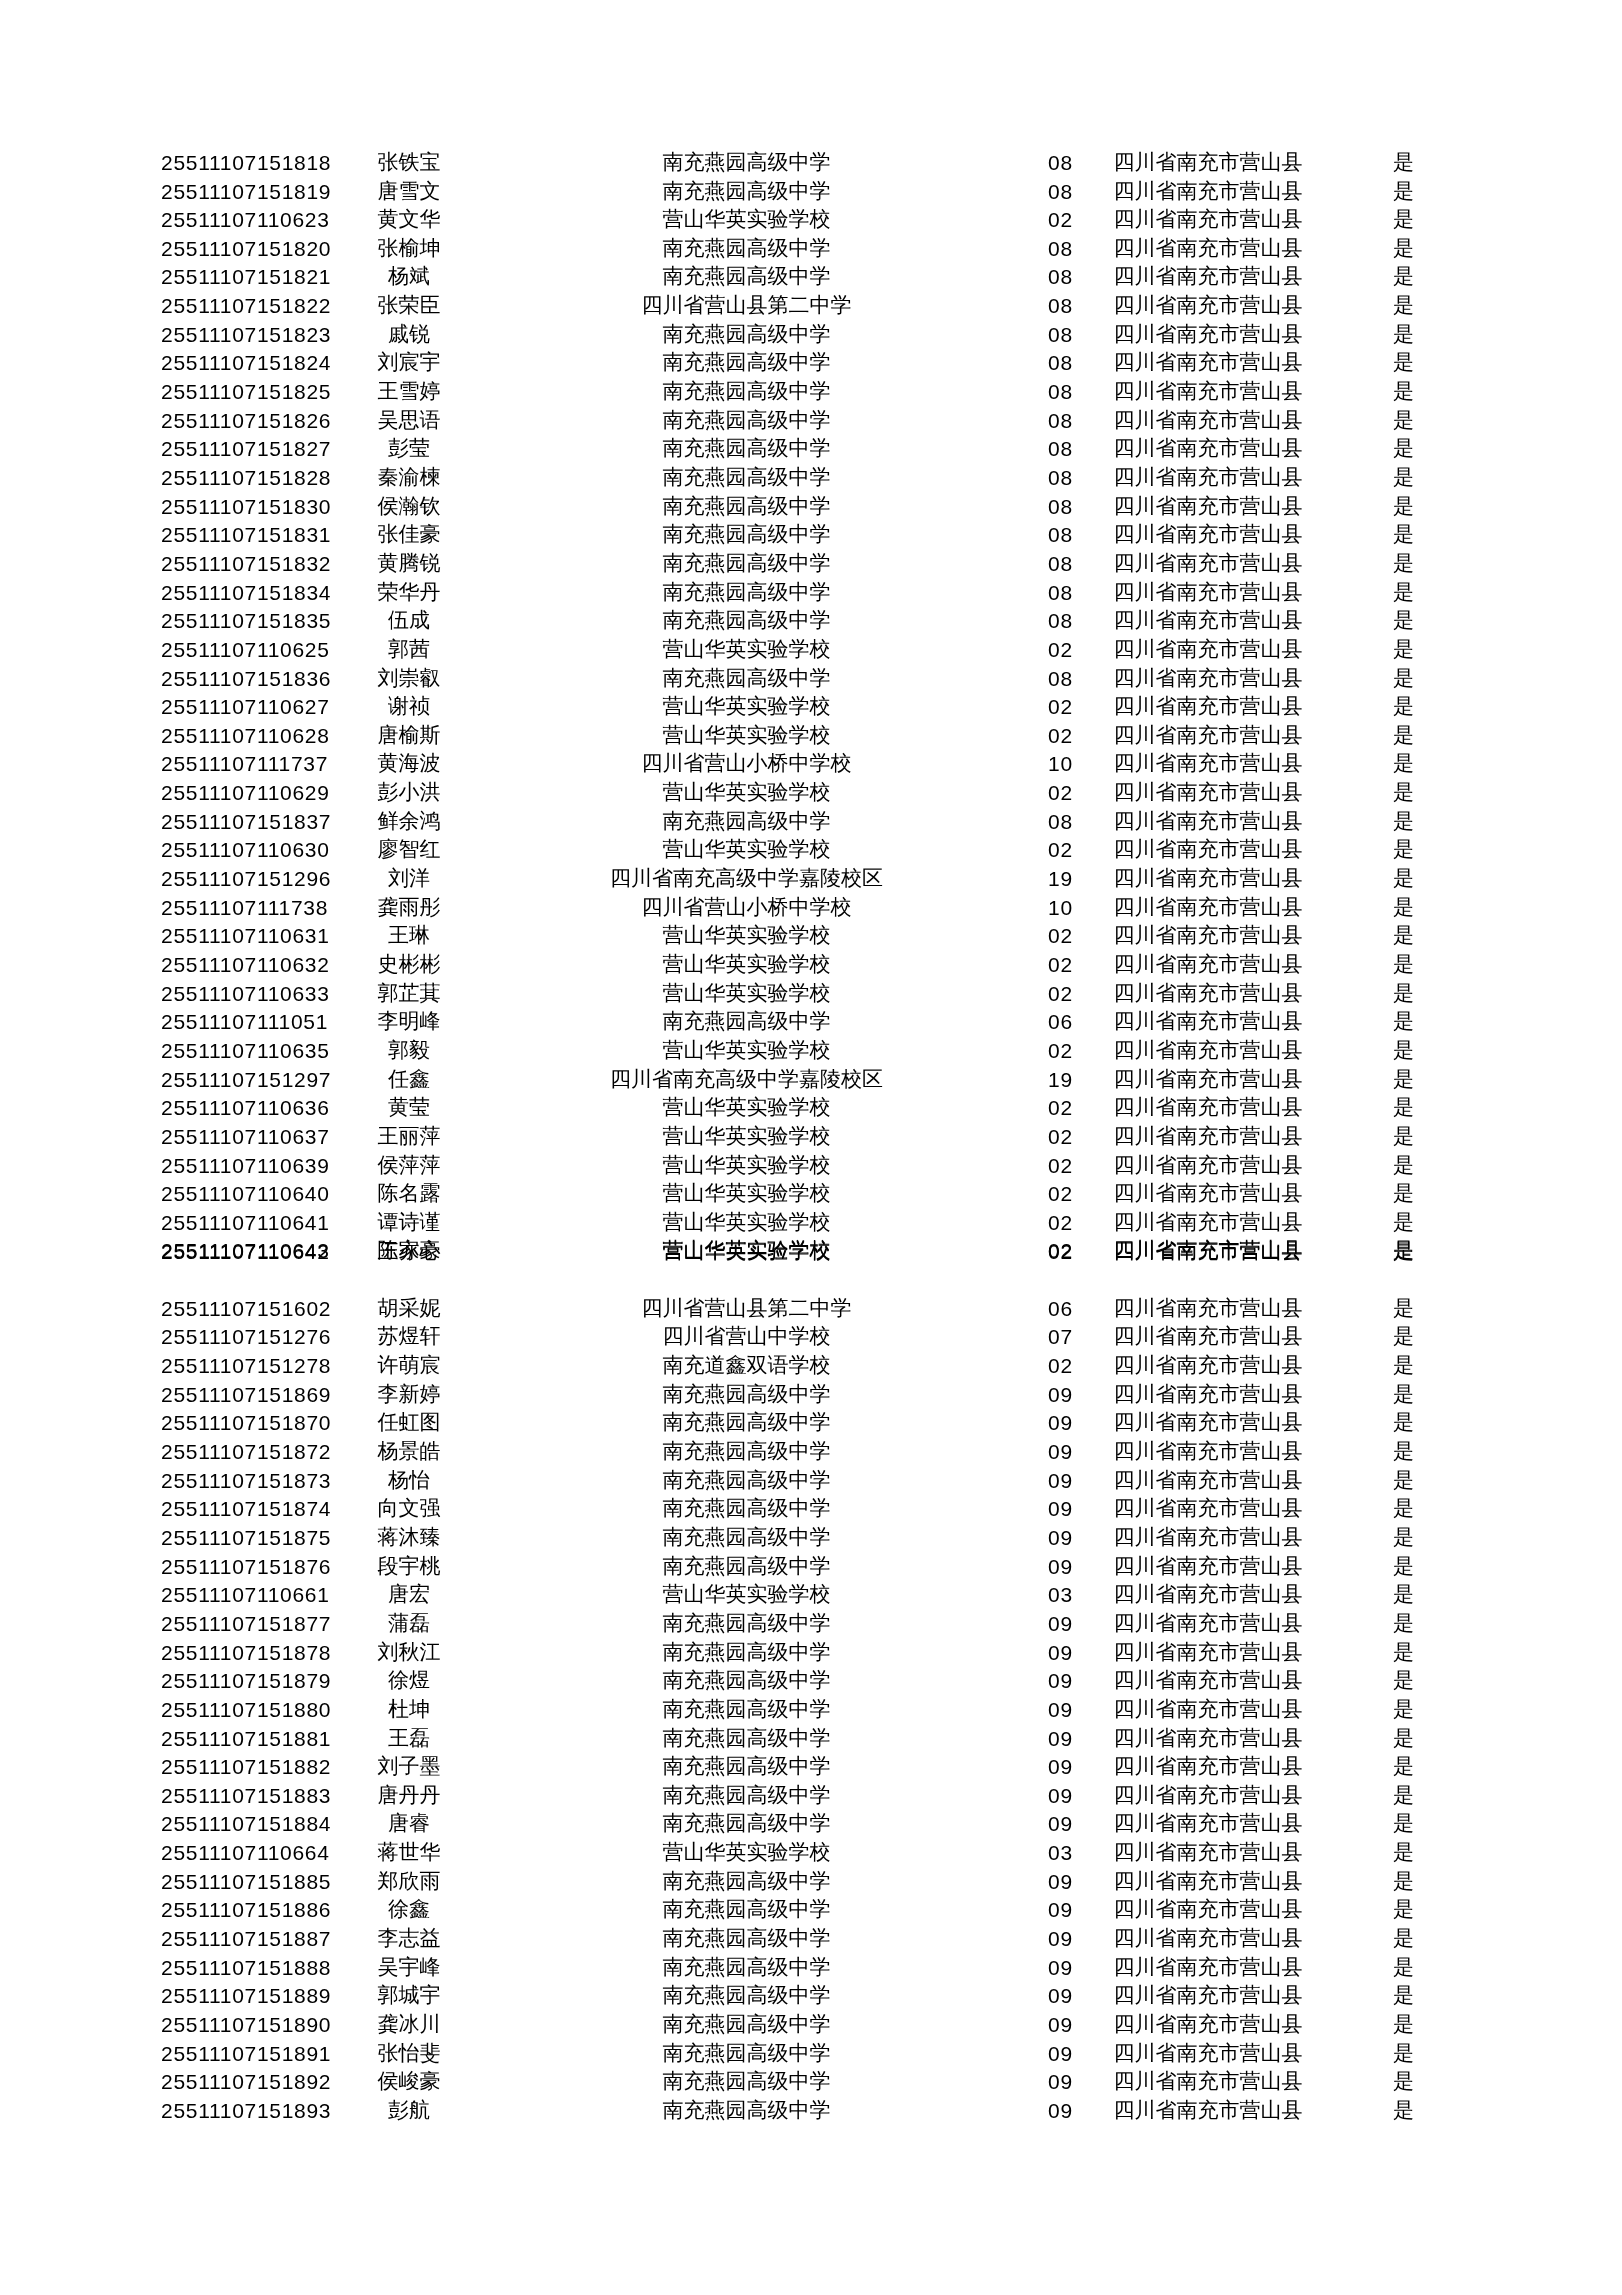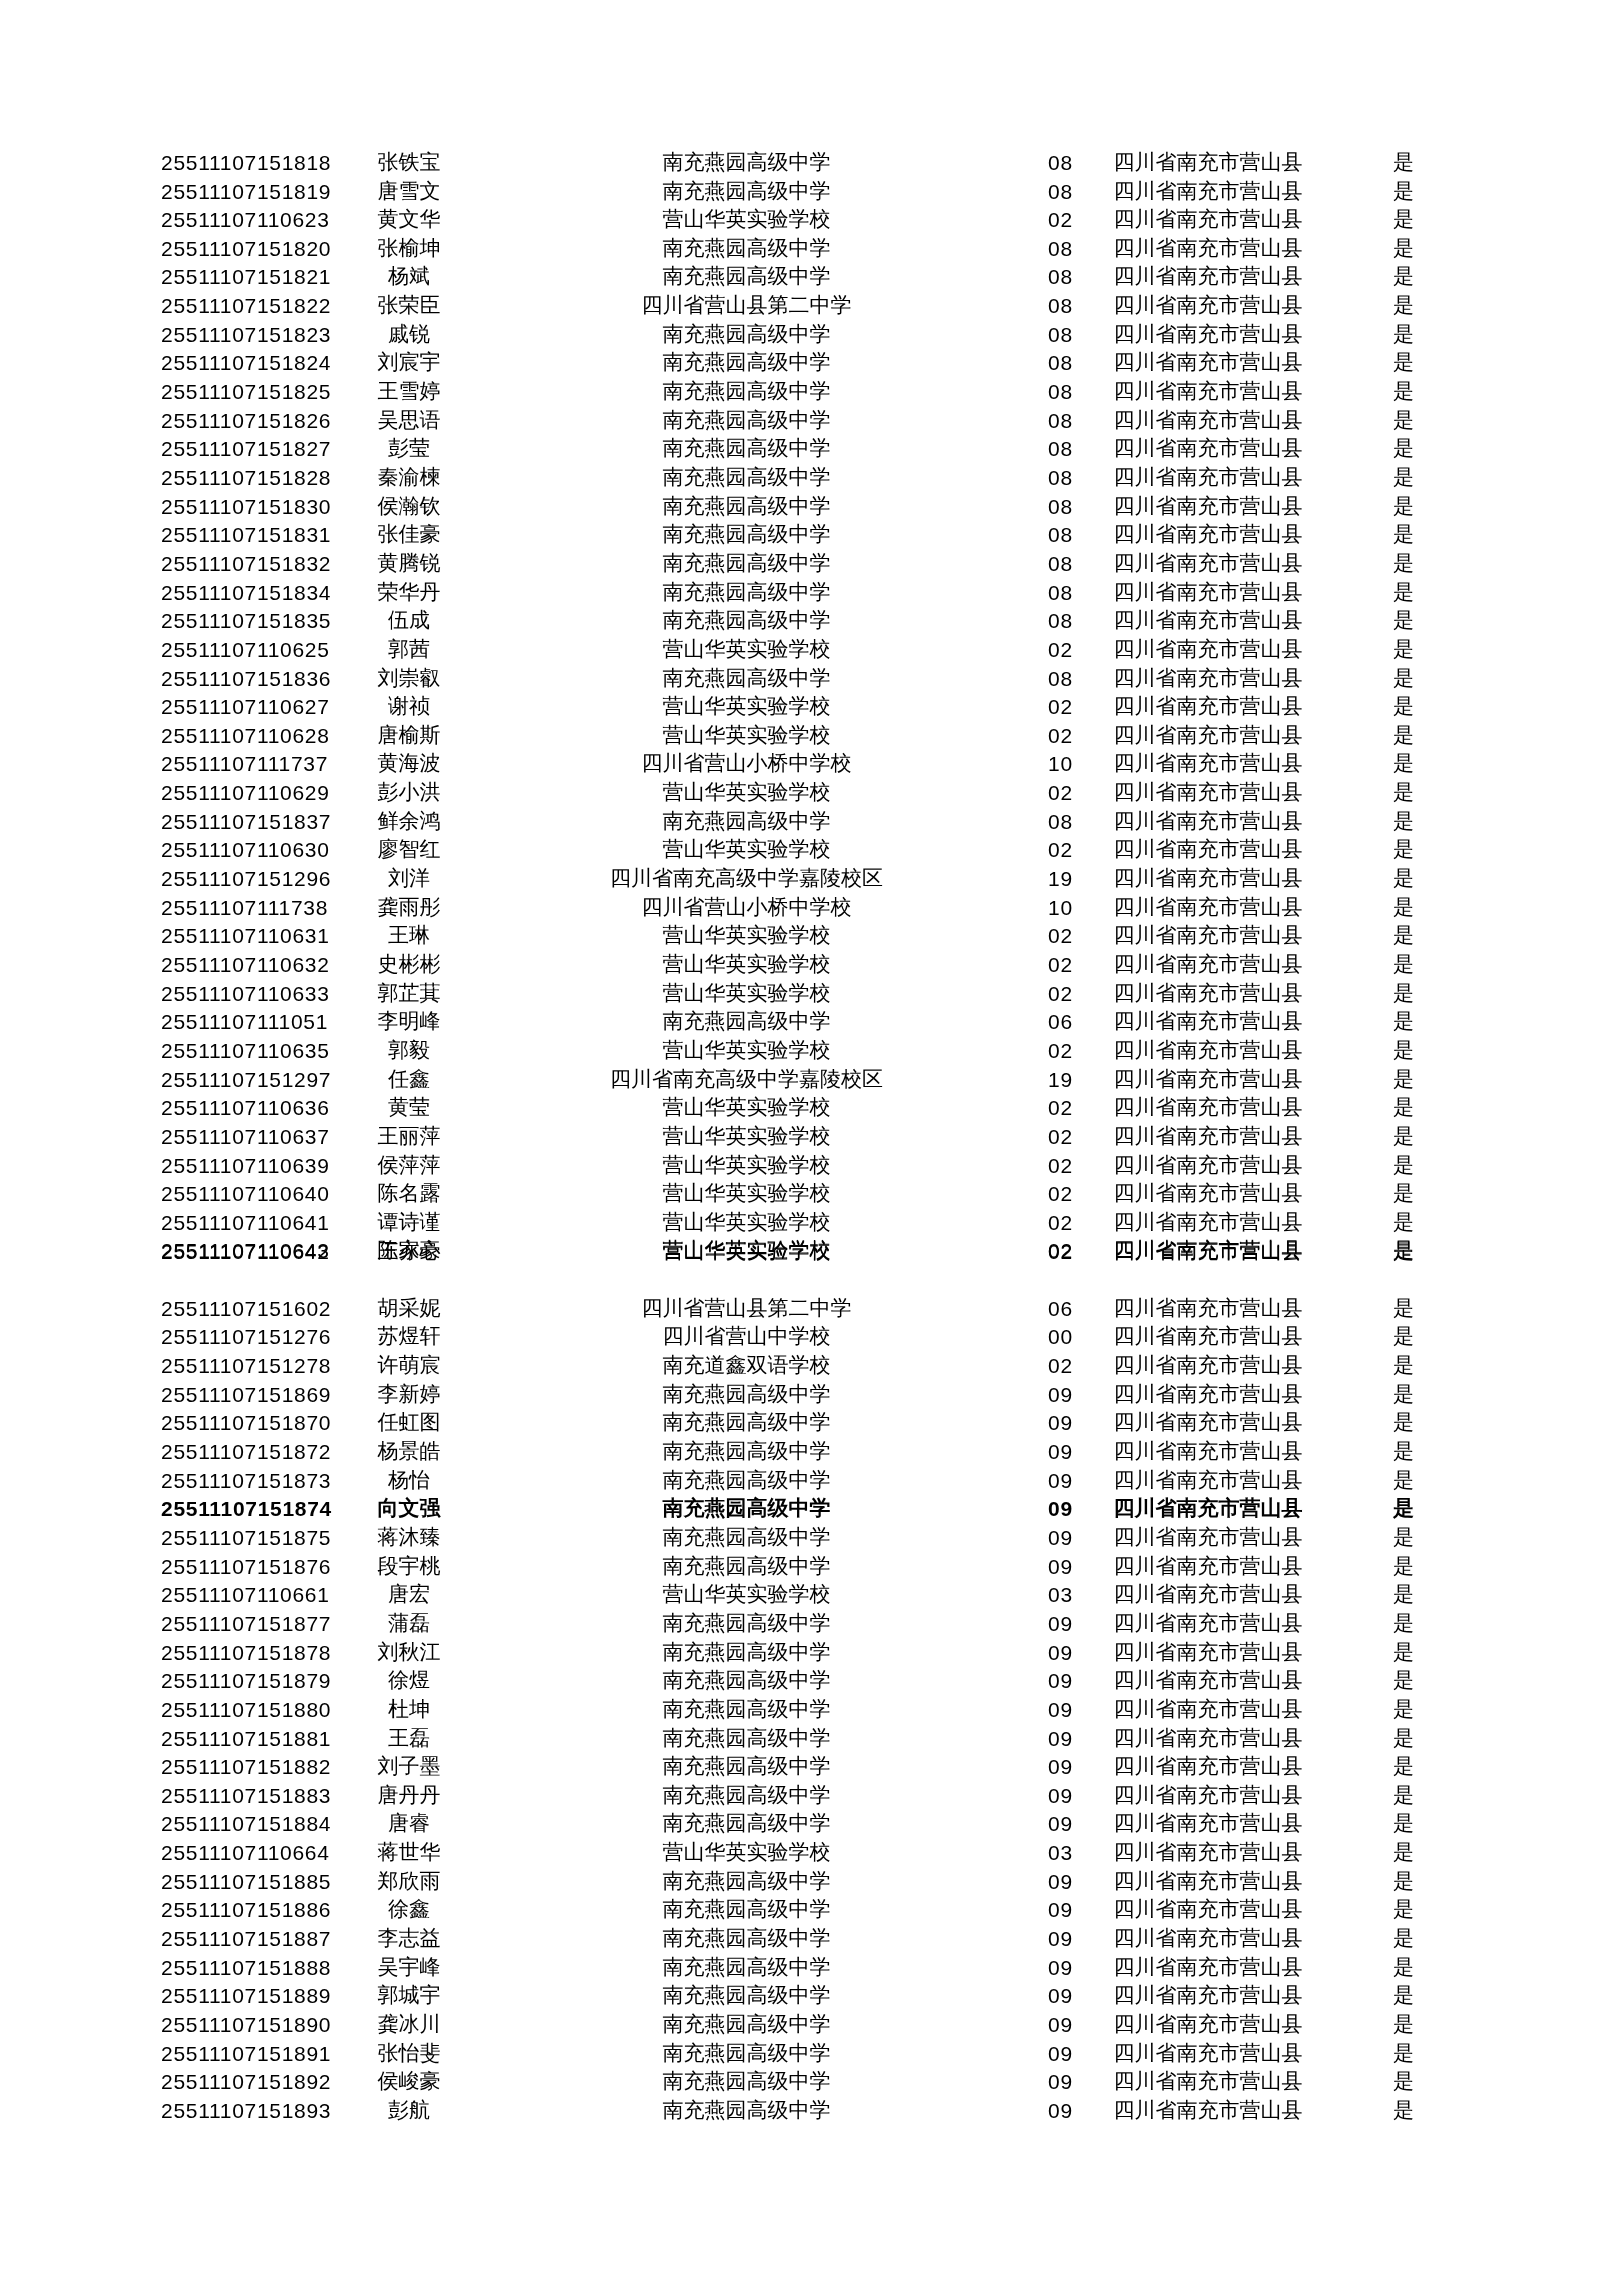--- a/index.html
+++ b/index.html
@@ -451,21 +451,21 @@
     <span class="cell c-school">四川省营山县第二中学</span>
     <span class="cell c-code">06</span>
     <span class="cell c-region">四川省南充市营山县</span>
     <span class="cell c-flag">是</span>
   </div>
 
   <div class="row" style="top: 1322px;">
     <span class="cell c-id">25511107151276</span>
     <span class="cell c-name">苏煜轩</span>
     <span class="cell c-school">四川省营山中学校</span>
-    <span class="cell c-code">00</span>
+    <span class="cell c-code">07</span>
     <span class="cell c-region">四川省南充市营山县</span>
     <span class="cell c-flag">是</span>
   </div>
 
   <div class="row" style="top: 1351px;">
     <span class="cell c-id">25511107151278</span>
     <span class="cell c-name">许萌宸</span>
     <span class="cell c-school">南充道鑫双语学校</span>
     <span class="cell c-code">02</span>
     <span class="cell c-region">四川省南充市营山县</span>
@@ -501,21 +501,21 @@
 
   <div class="row" style="top: 1466px;">
     <span class="cell c-id">25511107151873</span>
     <span class="cell c-name">杨怡</span>
     <span class="cell c-school">南充燕园高级中学</span>
     <span class="cell c-code">09</span>
     <span class="cell c-region">四川省南充市营山县</span>
     <span class="cell c-flag">是</span>
   </div>
 
-  <div class="row" style="top: 1494px; font-weight: bold;">
+  <div class="row" style="top: 1494px;">
     <span class="cell c-id">25511107151874</span>
     <span class="cell c-name">向文强</span>
     <span class="cell c-school">南充燕园高级中学</span>
     <span class="cell c-code">09</span>
     <span class="cell c-region">四川省南充市营山县</span>
     <span class="cell c-flag">是</span>
   </div>
 
   <div class="row" style="top: 1523px;">
     <span class="cell c-id">25511107151875</span>

